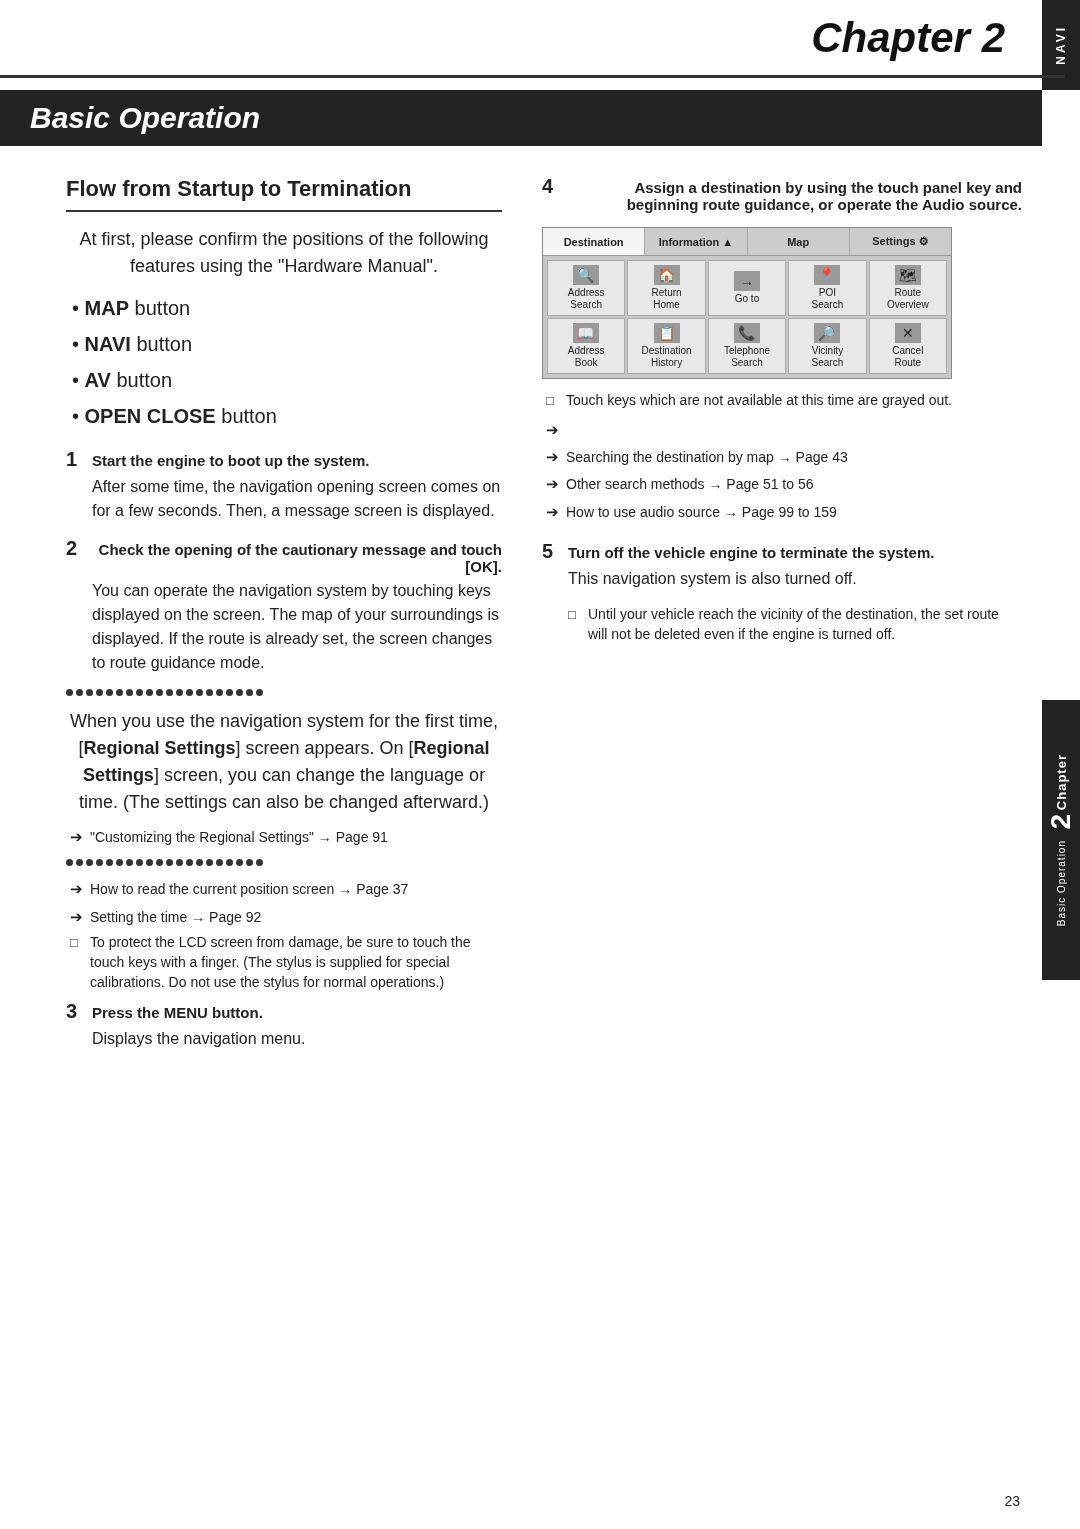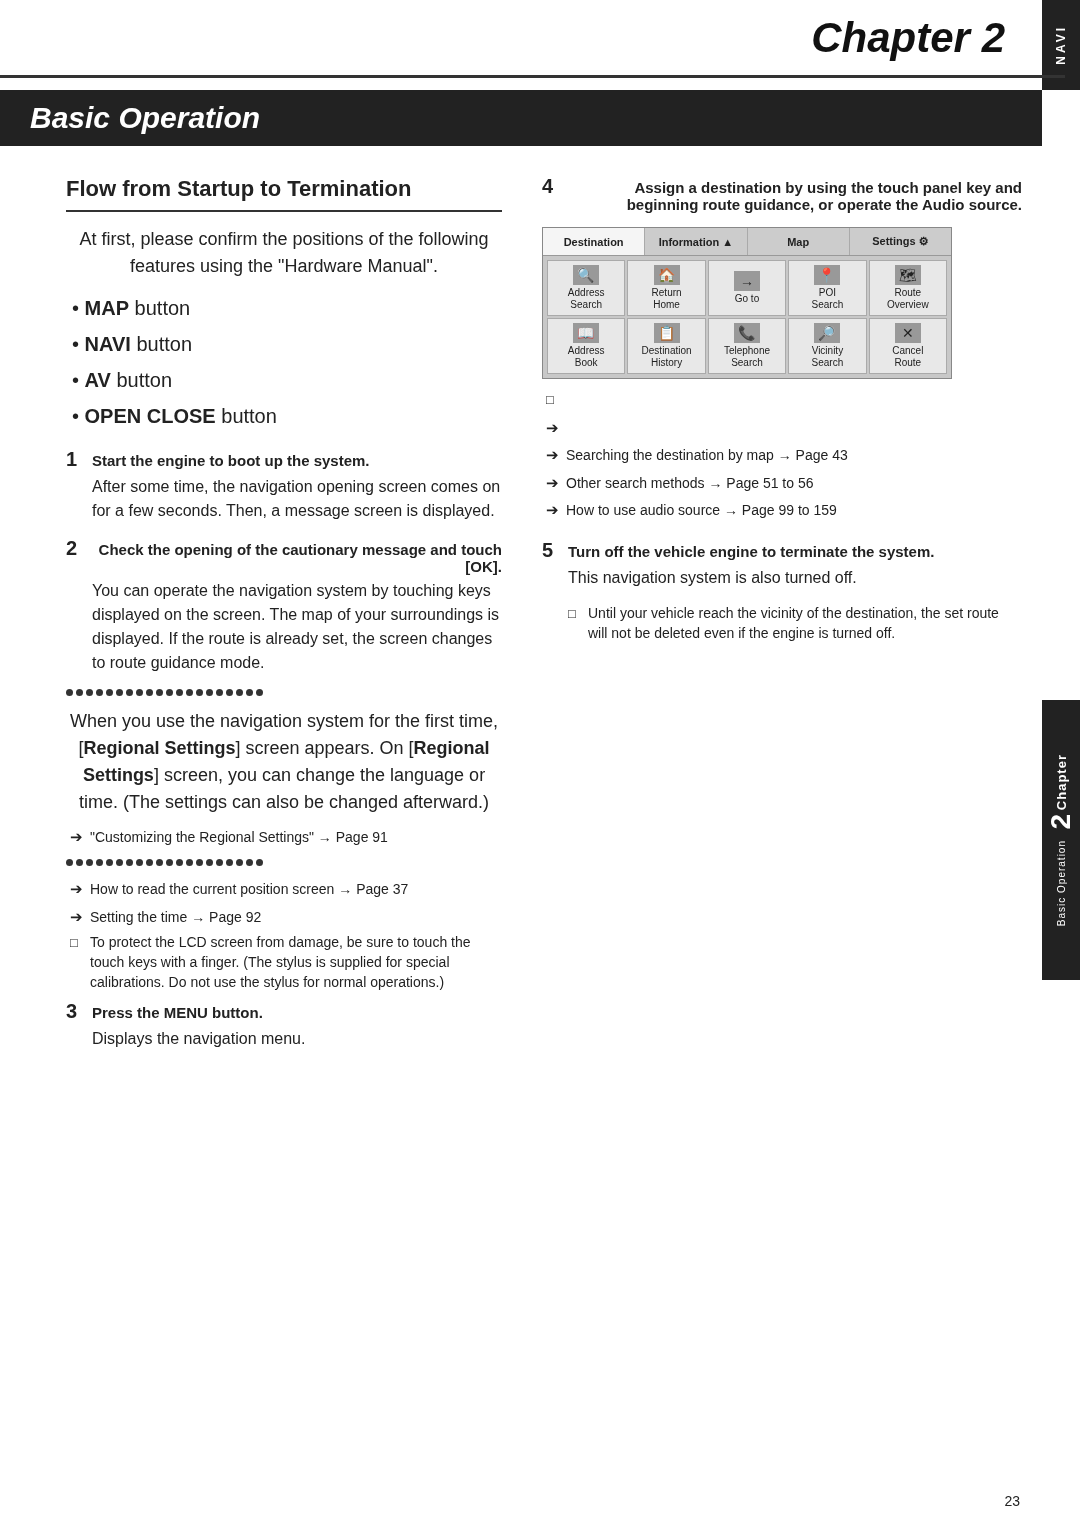--- a/index.html
+++ b/index.html
@@ -496,20 +496,21 @@
         </div>
         <div class="nav-cell">
           <div class="nav-cell-icon">✕</div>
           <span>Cancel<br>Route</span>
         </div>
       </div>
     </div>
 
     <div class="square-ref">
       <span class="square-symbol">□</span>
+      <span>Touch keys which are not available at this time are grayed out.</span>
     </div>
     <div class="arrow-ref">
       <span class="arrow-symbol">➔</span>
     </div>
     <div class="arrow-ref">
       <span class="arrow-symbol">➔</span>
       <span>Searching the destination by map → Page 43</span>
     </div>
     <div class="arrow-ref">
       <span class="arrow-symbol">➔</span>

